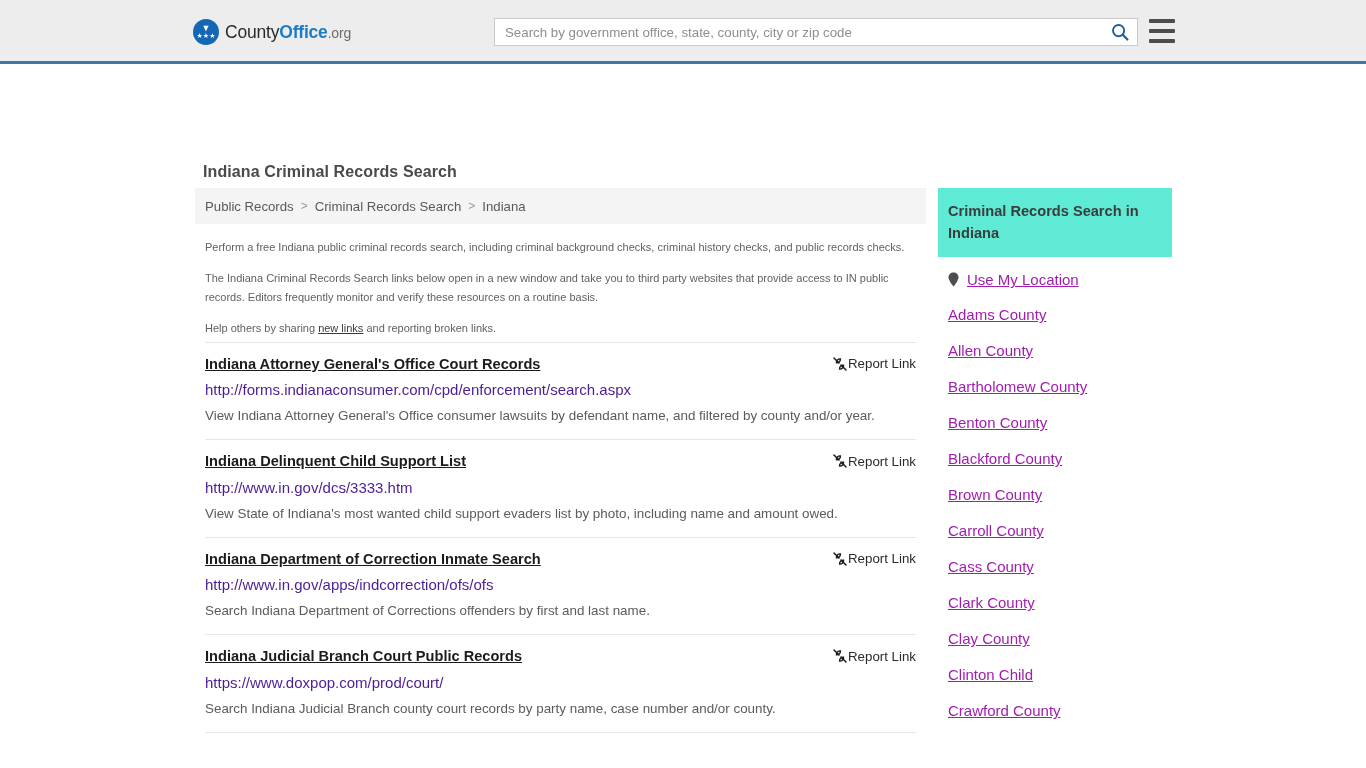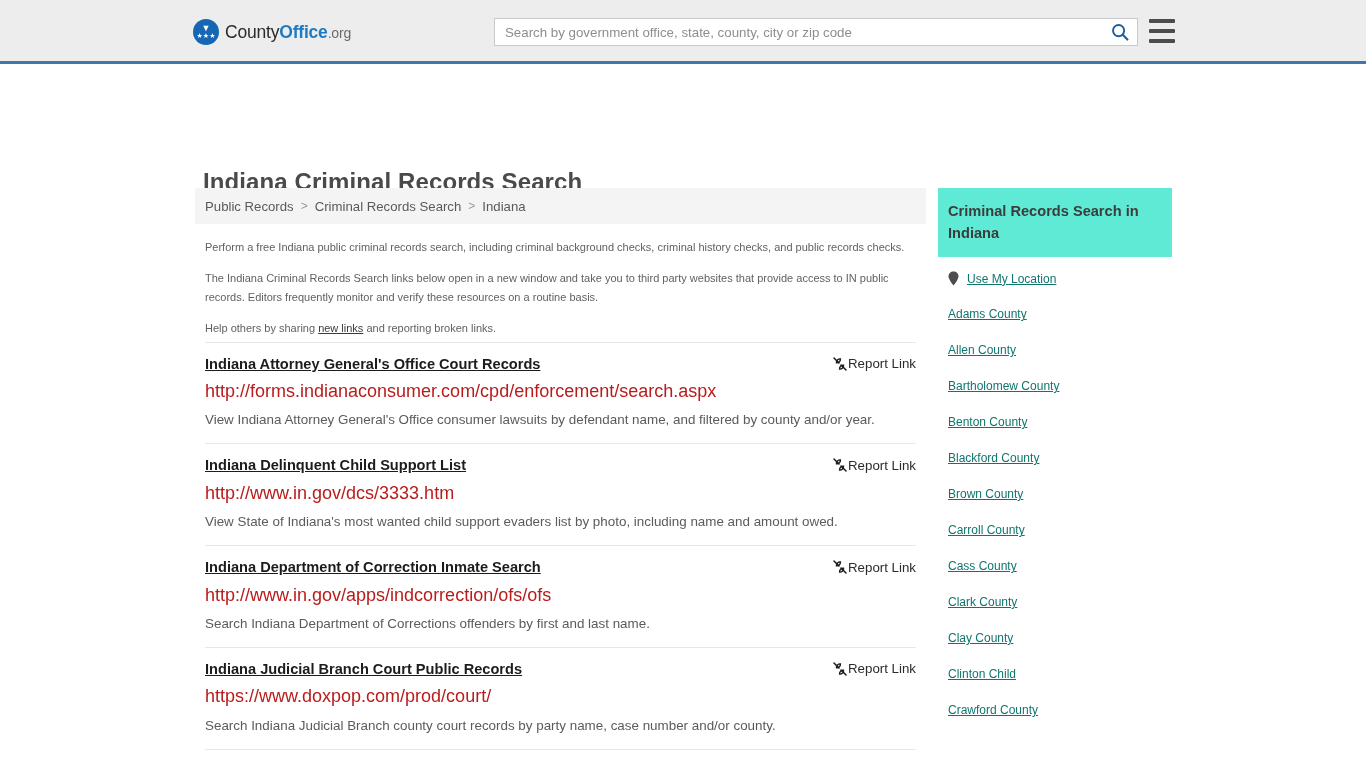--- a/index.html
+++ b/index.html
@@ -106,21 +106,21 @@
   }
 
   
   .page {
     position: relative;
     width: 1366px;
   }
   .page-title {
     position: absolute;
     left: 203px; top: 88px;
-    font-size: 24px;
+    font-size: 16px;
     font-weight: bold;
     color: #4a4a4a;
     letter-spacing: 0.1px;
   }
 
   
   .main-col {
     position: absolute;
     left: 195px; top: 124px;
     width: 731px;
@@ -188,22 +188,22 @@
     flex: none;
     padding-left: 12px;
   }
   .broken-icon {
     width: 16px; height: 16px;
     display: block;
   }
   .result-url {
     display: block;
     margin-top: 6px;
-    font-size: 18px;
-    color: #b91c1c;
+    font-size: 15px;
+    color: #4c1d95;
     text-decoration: none;
     line-height: 1.4;
   }
   .result-desc {
     margin: 4px 0 0 0;
     font-size: 13.4px;
     line-height: 1.72;
     color: #5b5b5b;
   }
 
@@ -220,22 +220,22 @@
     font-weight: bold;
     color: #3c3c3c;
     line-height: 1.52;
   }
   .sidebar-list {
     list-style: none;
     margin: 0; padding: 14px 0 0 0;
   }
   .sidebar-list li { margin: 0 0 18px 0; padding: 0 10px; }
   .sidebar-list a {
-    font-size: 12px;
-    color: #0f766e;
+    font-size: 15px;
+    color: #a21caf;
     text-decoration: underline;
   }
   .loc-item { display: flex; align-items: center; gap: 8px; }
   .pin-icon { width: 11px; height: 15px; display: block; flex: none; }
 </style>
 </head>
 <body>
 
 <div class="site-header">
 

